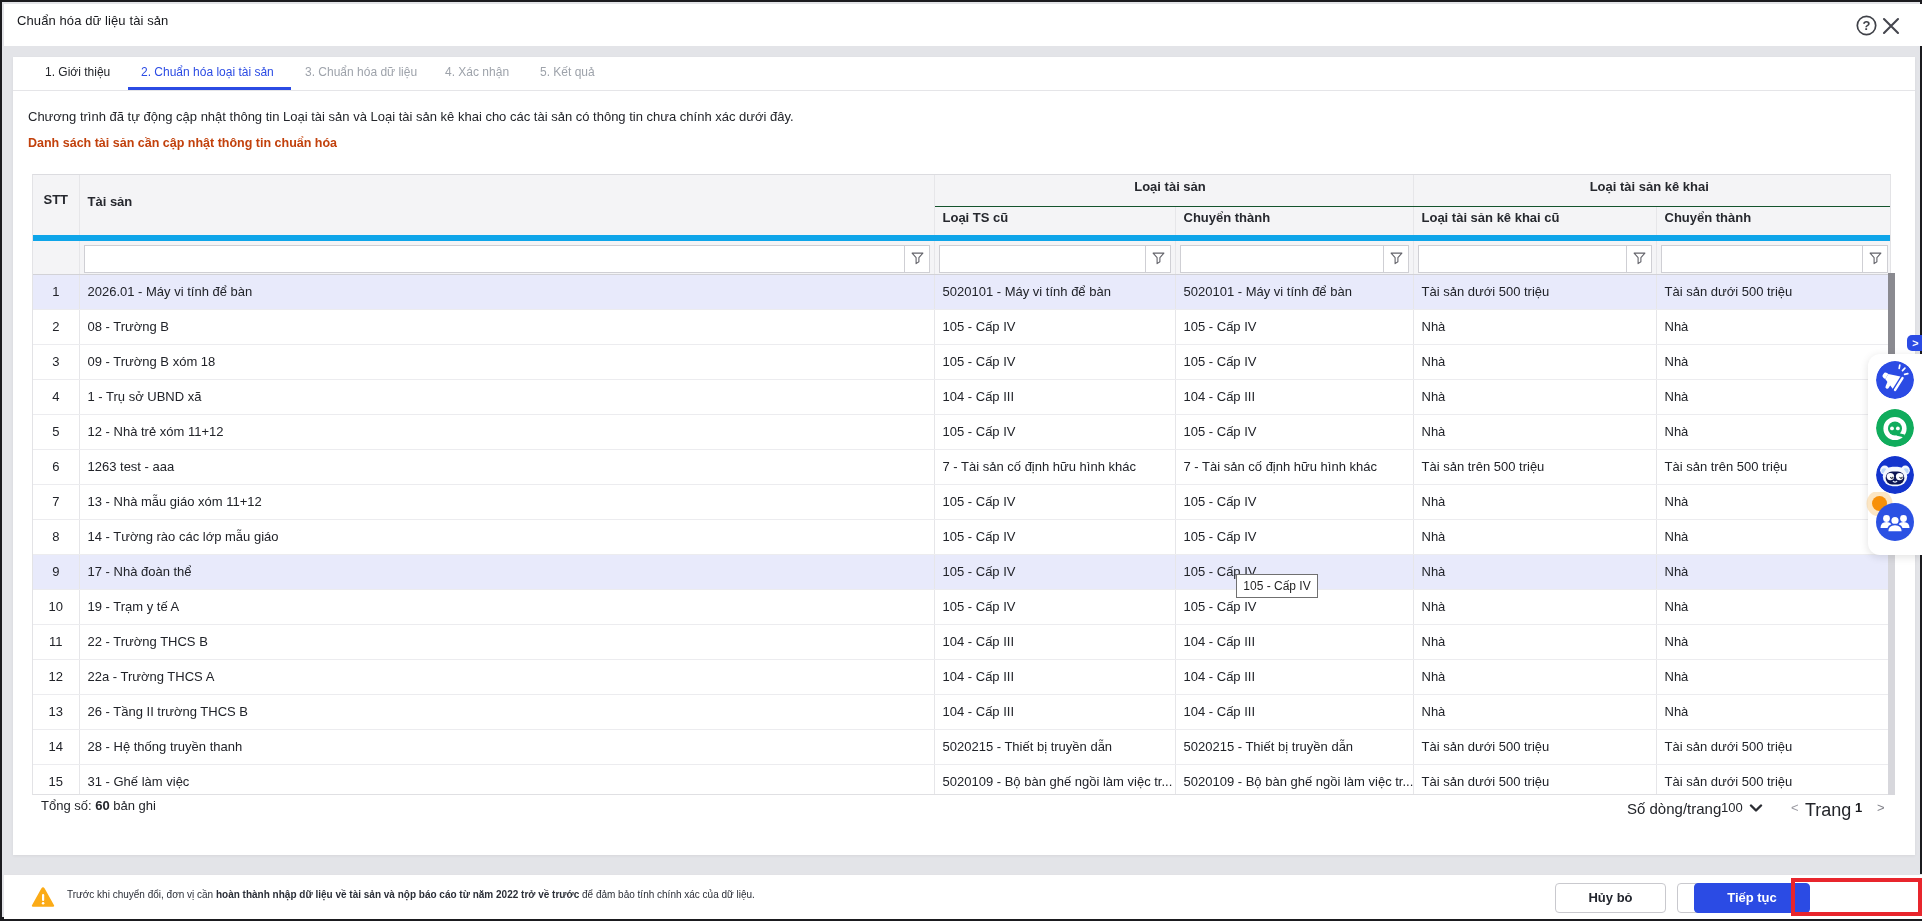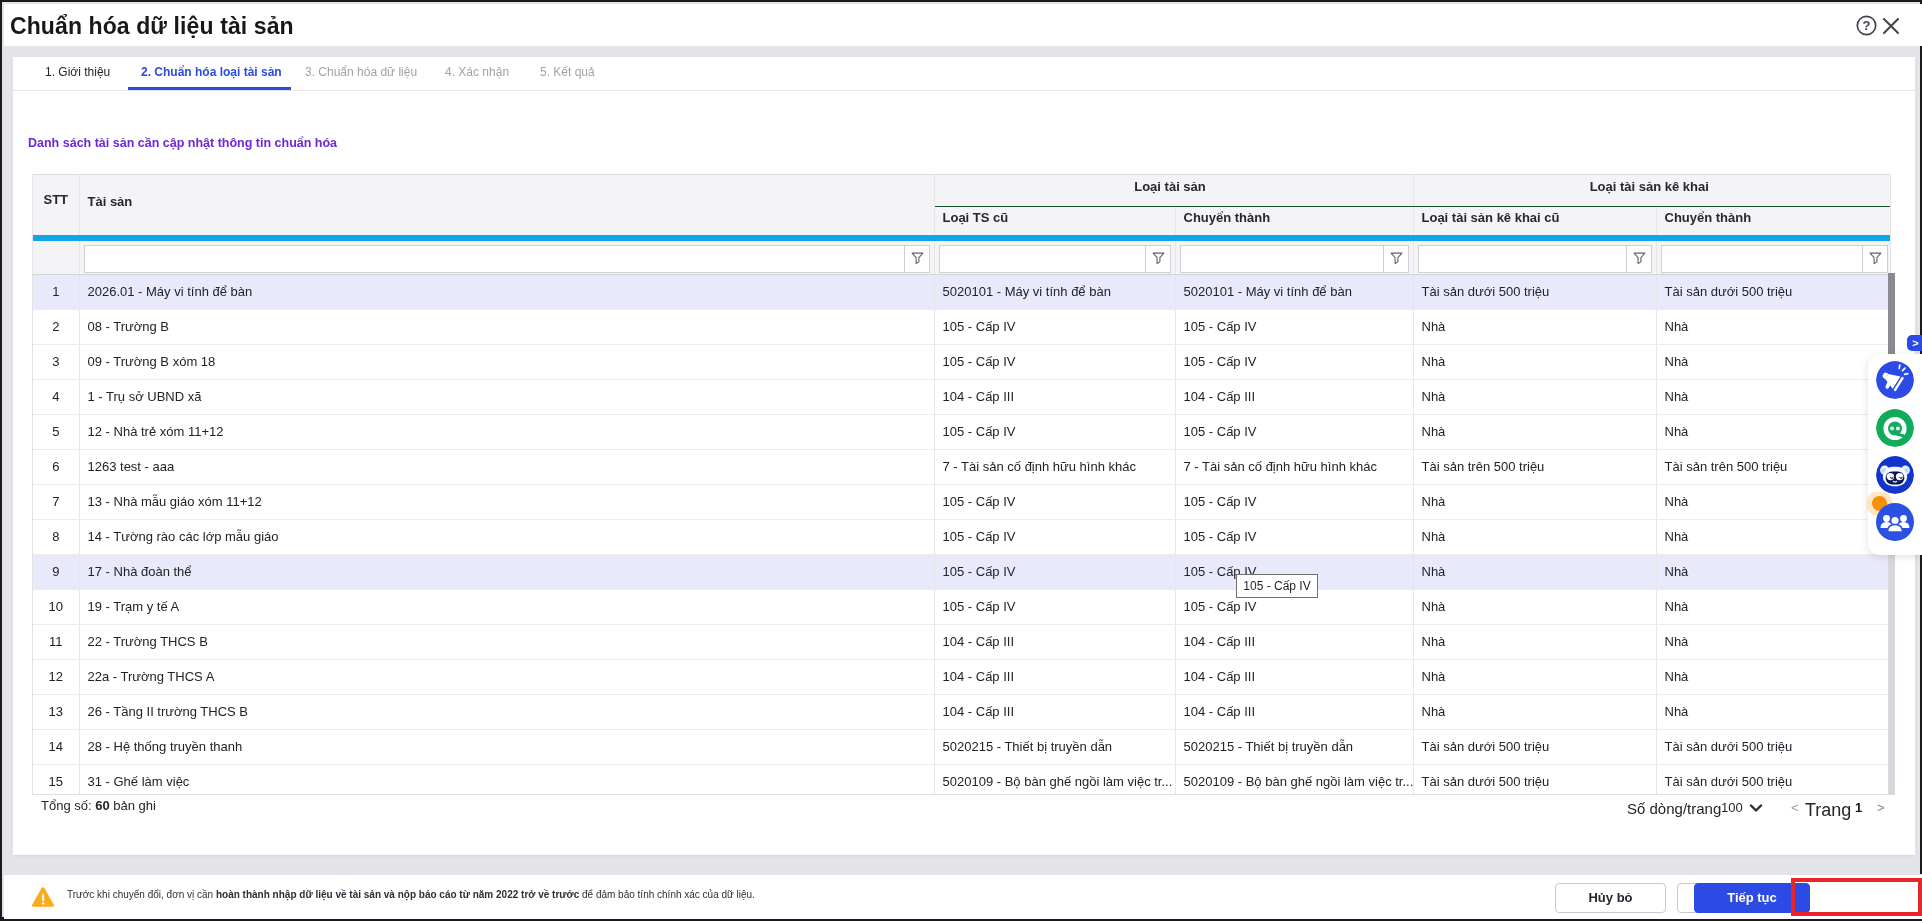--- a/index.html
+++ b/index.html
@@ -3,32 +3,32 @@
 <meta charset="utf-8">
 <style>
 * { margin:0; padding:0; box-sizing:border-box; }
 html,body { width:1922px; height:921px; }
 body { font-family:"Liberation Sans", sans-serif; position:relative; overflow:hidden; }
 #frame { position:absolute; left:0; top:0; width:1922px; height:921px;
   border:2px solid #1b1b1f; border-bottom-width:4px; background:#e3e4e8; }
 .abs { position:absolute; }
 
 #titlebar { left:2px; top:2px; width:1918px; height:42px; background:#fff; }
-#title { left:8px; top:11px; font-size:23px; font-weight:bold; color:#17181c; letter-spacing:0.1px;}
+#title { left:15px; top:11px; font-size:13px; font-weight:normal; color:#17181c; letter-spacing:0.1px;}
 
 #card { left:11px; top:55px; width:1902px; height:798px; background:#fff; box-shadow:0 1px 3px rgba(0,0,0,.06); }
 
 #tabbar { left:11px; top:55px; width:1902px; height:34px; border-bottom:1px solid #e5e5e8; background:#fff;}
 .tab { position:absolute; top:0; height:33px; line-height:30px; font-size:12px; white-space:nowrap; }
 .t-done { color:#23252a; }
-.t-act { color:#2b4be4; font-weight:bold; }
+.t-act { color:#2b4be4; font-weight:normal; }
 .t-off { color:#9ea3ab; }
 #underline { left:126px; top:85px; width:163px; height:3px; background:#2b4be4; }
 #desc { left:26px; top:107px; font-size:13px; color:#23252a; }
-#subhead { left:26px; top:134px; font-size:12.5px; font-weight:bold; color:#6d28d9; }
+#subhead { left:26px; top:134px; font-size:12.5px; font-weight:bold; color:#c2410c; }
 
 #tablewrap { left:30px; top:172px; width:1859px; height:621px; overflow:hidden;
   border-top:1px solid #dcdce0; border-left:1px solid #e3e3e6; border-right:1px solid #e3e3e6; border-bottom:1px solid #e0e0e3;}
 table { border-collapse:collapse; table-layout:fixed; width:1859px; }
 col.c0{width:46px} col.c1{width:855px} col.c2{width:241px} col.c3{width:238px} col.c4{width:243px} col.c5{width:236px}
 th { background:#f4f4f6; font-size:13px; font-weight:bold; color:#26282e; text-align:left; padding:0 0 0 8px; vertical-align:middle; }
 th.grp { text-align:center; padding:0 7px 7px 0; border-bottom:1px solid #14532d; }
 th, td { border-right:1px solid #e6e6e9; }
 th.last, td.last { border-right:none; }
 tr.hrow1 { height:31px; }
@@ -82,20 +82,21 @@
   <path d="M2 2 L16 16 M16 2 L2 16" stroke="#45464e" stroke-width="2.1" stroke-linecap="round"></path>
 </svg>
 <div class="abs" id="card"></div>
 <div class="abs" id="tabbar"></div>
 <div class="abs tab t-done" style="left:43px;top:55px">1. Giới thiệu</div>
 <div class="abs tab t-act" style="left:139px;top:55px">2. Chuẩn hóa loại tài sản</div>
 <div class="abs tab t-off" style="left:303px;top:55px">3. Chuẩn hóa dữ liệu</div>
 <div class="abs tab t-off" style="left:443px;top:55px">4. Xác nhận</div>
 <div class="abs tab t-off" style="left:538px;top:55px">5. Kết quả</div>
 <div class="abs" id="underline"></div>
+<div class="abs" id="desc">Chương trình đã tự động cập nhật thông tin Loại tài sản và Loại tài sản kê khai cho các tài sản có thông tin chưa chính xác dưới đây.</div>
 <div class="abs" id="subhead">Danh sách tài sản cần cập nhật thông tin chuẩn hóa</div>
 <div class="abs" id="tablewrap">
       <table>
         <colgroup>
           <col class="c0">
           <col class="c1">
           <col class="c2">
           <col class="c3">
           <col class="c4">
           <col class="c5">

